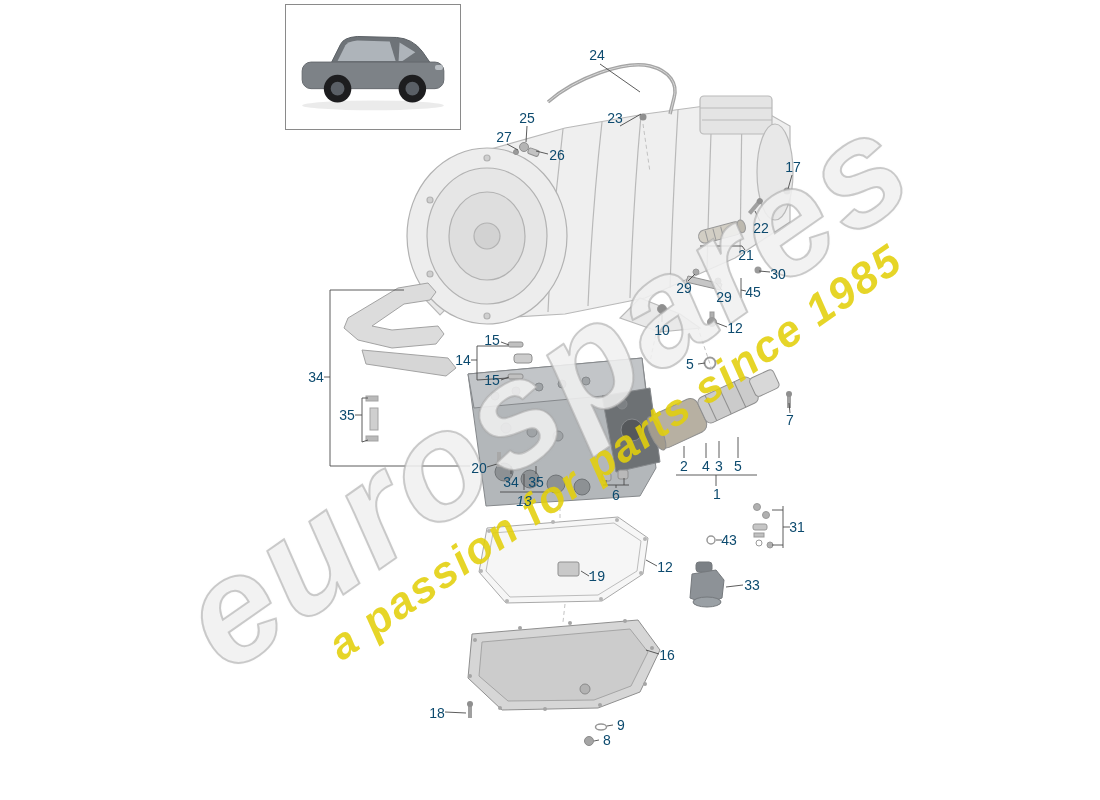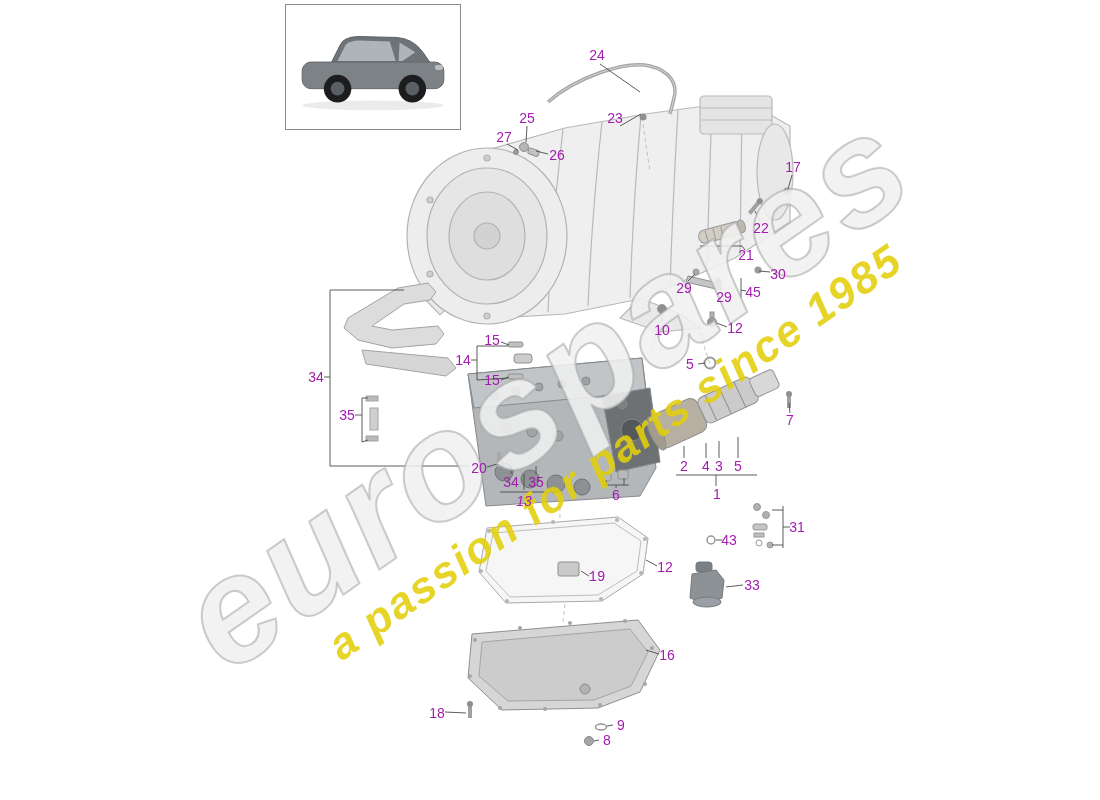--- a/index.html
+++ b/index.html
@@ -29,21 +29,21 @@
     position:absolute;left:165px;top:430px;width:900px;
     text-align:center;font-size:44px;line-height:1;font-weight:700;font-style:italic;
     letter-spacing:2px;
     color:rgba(226,207,10,0.88);
     transform:rotate(-35deg);transform-origin:50% 50%;
     pointer-events:none;white-space:nowrap;
   }
   .callouts{position:absolute;left:0;top:0;width:1100px;height:800px;}
   .callout{
     position:absolute;transform:translate(-50%,-50%);
-    font-size:14px;color:#a21caf;cursor:pointer;background:transparent;
+    font-size:14px;color:#0c4a6e;cursor:pointer;background:transparent;
   }
   .car-box{
     position:absolute;left:285px;top:4px;width:176px;height:126px;
     border:1px solid #8a8a8a;background:#ffffff;box-sizing:border-box;cursor:pointer;
   }
   .car-box svg{width:100%;height:100%;display:block;}
 </style>
 </head>
 <body>
 

